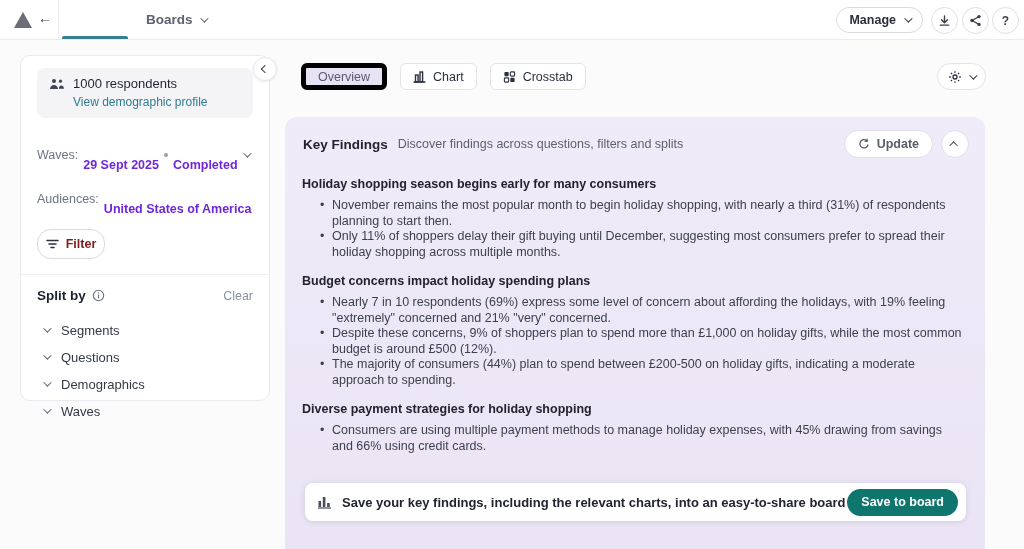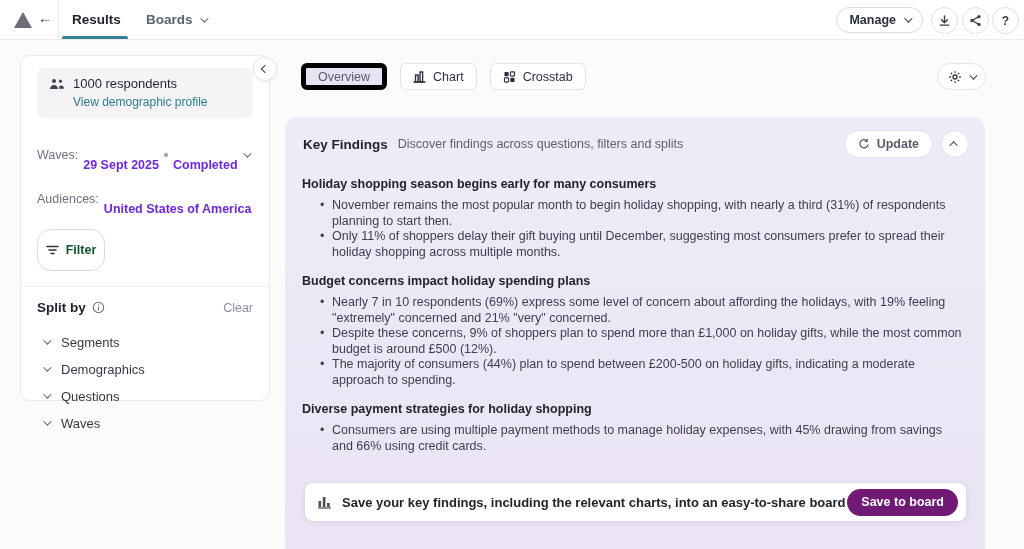--- a/index.html
+++ b/index.html
@@ -34,22 +34,22 @@
   .collapse-btn { position:absolute; left:253px; top:57px; width:24px; height:24px; background:#fff;
     border:1px solid #e4e6ea; border-radius:50%; box-shadow:0 1px 3px rgba(30,30,50,.08);
     display:flex; align-items:center; justify-content:center; color:#3a3f4a; cursor:pointer; z-index:4; }
   .resp-card { background:#f4f4f7; border-radius:8px; padding:8px 12px 9px; }
   .resp-row { display:flex; align-items:center; gap:8px; font-size:13px; color:#1f2430; font-weight:500; }
   .demo-link { margin:4px 0 0 24px; font-size:12px; color:#2E7C8E; cursor:pointer; }
   .meta-row { margin-top:19px; font-size:12.5px; color:#6d7382; white-space:nowrap; overflow:hidden; display:flex; align-items:center; gap:5px; }
   .meta-row + .meta-row { margin-top:9px; }
   .meta-row b { color:#6d28d9;margin-top:21px; }
   .status-dot { width:4px; height:4px; border-radius:50%; background:#9aa0ab; display:inline-block; flex:0 0 auto; }
-  .btn-filter { margin-top:13px; height:42px; width:68px; border:1px solid #d8dade; border-radius:14px; background:#fff;
-    display:flex; align-items:center; justify-content:center; gap:7px; font-size:12.5px; font-weight:600; color:#14532d; cursor:pointer; }
+  .btn-filter { margin-top:13px; height:30px; width:68px; border:1px solid #d8dade; border-radius:14px; background:#fff;
+    display:flex; align-items:center; justify-content:center; gap:7px; font-size:12.5px; font-weight:600; color:#7f1d1d; cursor:pointer; }
   .side-divider { margin:15px -16px 0; height:1px; background:#eef0f2; }
   .splitby-head { margin-top:13px; display:flex; align-items:center; }
   .splitby-title { font-size:13.5px; font-weight:bold; color:#1d222c; display:flex; align-items:center; gap:6px; }
   .clear-link { margin-left:auto; font-size:12.5px; color:#8b919e; cursor:pointer; }
   .split-list { margin-top:19px; list-style:none; }
   .split-item { display:flex; align-items:center; gap:12px; font-size:13px; color:#333a46; height:16px; margin-bottom:11px; padding-left:6px; cursor:pointer; }
   .split-item .chev { color:#5c6270; }
 
   
   .view-tabs { position:absolute; left:301px; top:63px; display:flex; gap:13px; }
@@ -70,35 +70,34 @@
   .collapse-panel { margin-left:8px; width:28px; height:28px; background:#fff; border:1px solid #e2ddef; border-radius:50%;
     display:flex; align-items:center; justify-content:center; color:#3a3f4a; cursor:pointer; }
   .sections { padding:0 20px 0 17px; }
   .sec-heading { margin:11px 0 7px; font-size:12.5px; font-weight:bold; color:#23232e; }
   .sec-list { list-style:none; padding-left:30px; }
   .sec-list li { position:relative; font-size:12.5px; line-height:15.5px; color:#3c3f4d; }
   .sec-list li::before { content:"•"; position:absolute; left:-12px; color:#3c3f4d; }
   .save-bar { position:absolute; left:20px; top:366px; width:661px; height:38px; background:#fff; border-radius:8px;
     box-shadow:0 1px 6px rgba(40,40,60,.13); display:flex; align-items:center; padding:0 8px 0 12px; }
   .save-text { margin-left:10px; font-size:13px; font-weight:bold; color:#22242e; }
-  .btn-save { margin-left:auto; height:27px; padding:0 14px; background:#701a75; color:#fff; border:none;
+  .btn-save { margin-left:auto; height:27px; padding:0 14px; background:#0f766e; color:#fff; border:none;
     border-radius:15px; font-size:12.5px; font-weight:600; font-family:inherit; cursor:pointer;text-align:right; }
 
   svg { display:block; }
 </style>
 </head>
 <body>
 
 <div class="stage">
 
   <div class="topbar">
     <div class="logo-tri"></div>
     <div class="back-arrow">←</div>
     <div class="top-divider"></div>
-    <div class="tab-results">Results</div>
     <div class="tab-underline"></div>
     <div class="tab-boards">
       <span>Boards</span>
       <span class="chev chev-down"></span>
     </div>
     <div class="btn-manage">
       <span>Manage</span>
       <span class="chev chev-down"></span>
     </div>
     <div class="icon-circle ic-download">
@@ -167,25 +166,25 @@
       <span class="clear-link">Clear</span>
     </div>
 
     <ul class="split-list">
       <li class="split-item">
         <span class="chev chev-down"></span>
         <span>Segments</span>
       </li>
       <li class="split-item">
         <span class="chev chev-down"></span>
+        <span>Questions</span>
+      </li>
+      <li class="split-item">
+        <span class="chev chev-down"></span>
         <span>Demographics</span>
-      </li>
-      <li class="split-item">
-        <span class="chev chev-down"></span>
-        <span>Questions</span>
       </li>
       <li class="split-item">
         <span class="chev chev-down"></span>
         <span>Waves</span>
       </li>
     </ul>
   </div>
   <div class="collapse-btn">
     <span class="chev chev-left"></span>
   </div>

